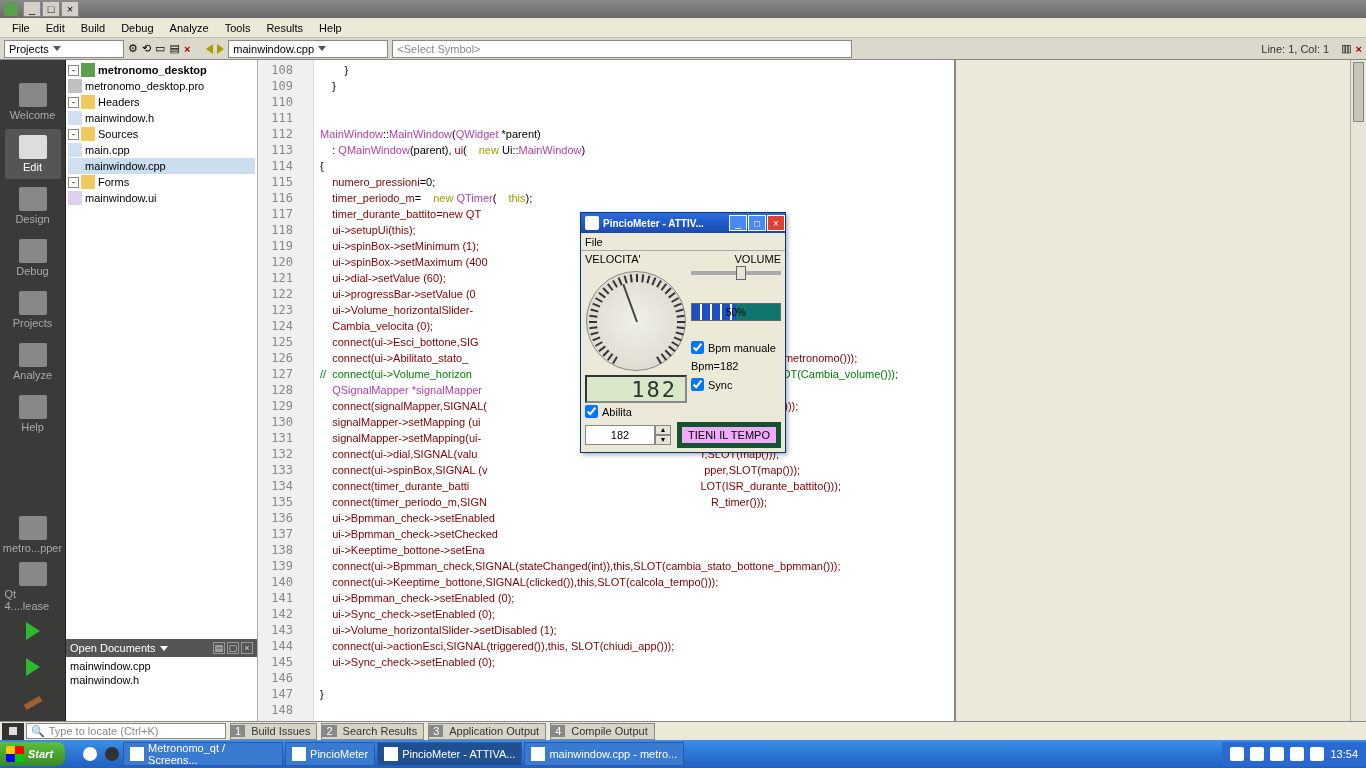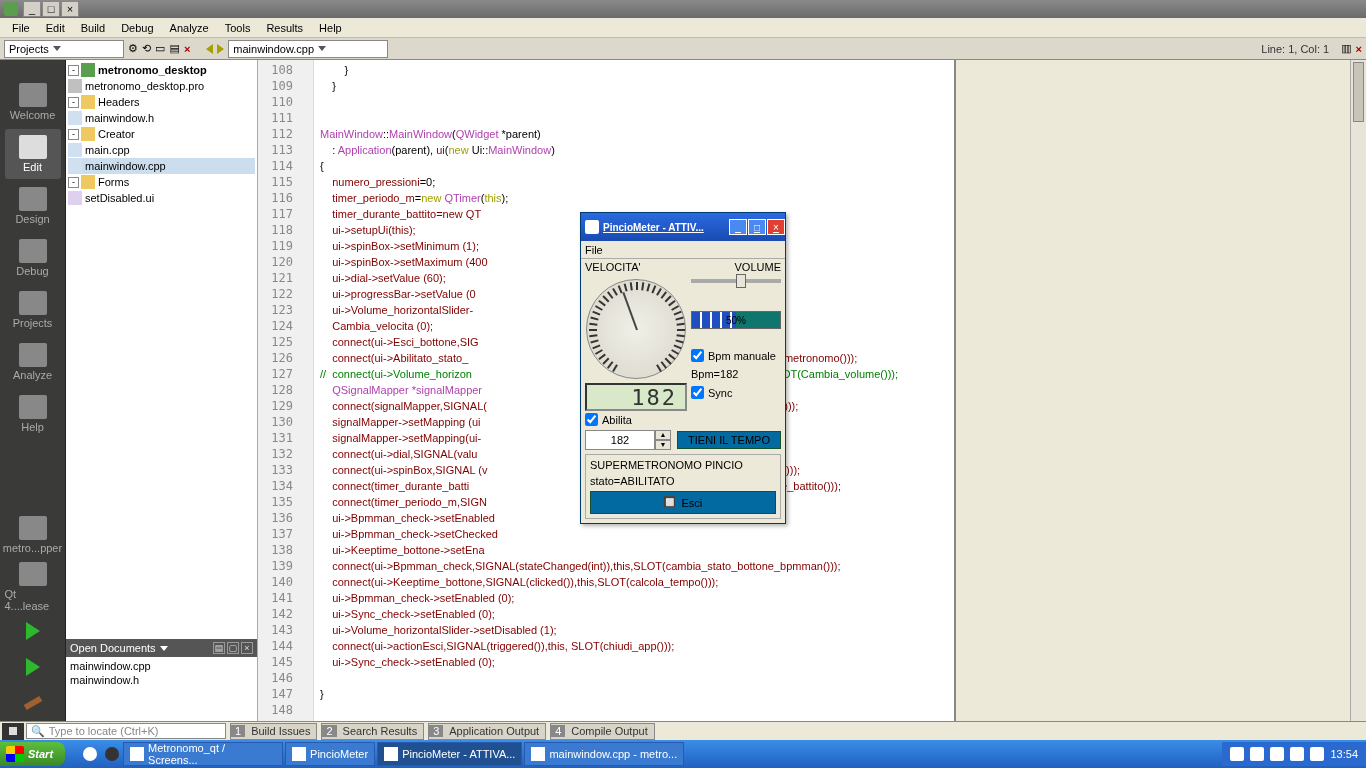--- a/index.html
+++ b/index.html
@@ -51,21 +51,21 @@
 .opendocs-hdr { height:18px; background:#555; color:#fff; display:flex; align-items:center; padding:0 4px; }
 .opendocs-hdr .tri-down { border-top-color:#fff; }
 .opendocs-hdr .sp { flex:1; }
 .opendocs-hdr .hb { width:12px; height:12px; border:1px solid #999; margin-left:2px; font-size:9px; text-align:center; line-height:10px; color:#ddd; }
 .opendocs { background:#fff; height:64px; padding:2px; }
 .opendocs div { padding:1px 2px; }
 
 .editor { flex:1; display:flex; background:#fff; position:relative; }
 .gutter { width:56px; background:#f0f0f0; border-right:1px solid #ddd; text-align:right; padding-right:20px; color:#888; font-family:monospace; font-size:12px; line-height:16px; padding-top:2px; }
 .code { flex:1; font-family:monospace; font-size:12px; line-height:16px; padding:2px 0 0 6px; white-space:pre; color:#000; }
-.code .kw { color:#a0a000; }
+.code .kw { color:#a0a000;margin-left:12px; }
 .code .cls { color:#b040b0; }
 .code .id { color:#800000; }
 .code .cm { color:#008000; }
 .editor .vscroll { width:16px; background:#e8e4d8; border-left:1px solid #aaa; position:relative; }
 .editor .vscroll .thumb { position:absolute; top:2px; left:2px; right:2px; height:60px; background:#c8c4b8; border:1px solid #888; }
 
 .editor-blank { width:396px; background:#ece9d8; border-left:2px solid #888; }
 
 .bottombar { height:19px; background:#ece9d8; border-top:1px solid #888; display:flex; align-items:center; }
 .bottombar .togg { width:22px; height:17px; background:#333; margin:0 2px; display:flex; align-items:center; justify-content:center; }
@@ -78,21 +78,21 @@
 .taskbar { position:absolute; bottom:0; left:0; right:0; height:28px; background:linear-gradient(#3a8ee8,#2060c0); display:flex; align-items:center; }
 .taskbar .start { height:24px; background:linear-gradient(#5cbf3c,#3a8828); color:#fff; font-weight:bold; display:flex; align-items:center; padding:0 12px 0 6px; border-radius:0 8px 8px 0; font-style:italic; margin-right:6px; }
 .taskbar .start .flag { width:18px; height:16px; background:conic-gradient(#f00 0 25%,#0c0 0 50%,#00f 0 75%,#fc0 0); margin-right:4px; border-radius:2px; }
 .taskbar .tb-item { height:24px; background:#3a7ad0; border:1px solid #2a5ab0; color:#fff; display:flex; align-items:center; padding:0 6px; margin-right:2px; max-width:160px; overflow:hidden; }
 .taskbar .tb-item.active { background:#205090; }
 .taskbar .tb-item .ti { width:14px; height:14px; background:#fff; margin-right:4px; flex-shrink:0; }
 .taskbar .tray { margin-left:auto; background:#2a6ad0; height:24px; display:flex; align-items:center; padding:0 8px; color:#fff; gap:6px; }
 .taskbar .tray .ti { width:14px; height:14px; background:#fff; border-radius:2px; }
 
 .dialog { position:absolute; left:580px; top:212px; width:206px; background:#ece9d8; border:1px solid #003c74; box-shadow:2px 2px 4px rgba(0,0,0,.3); }
-.dialog .dlg-title { height:28px; background:linear-gradient(#2a6ae0,#1a4ab0); color:#fff; display:flex; align-items:center; padding-left:4px;text-decoration:underline; }
+.dialog .dlg-title { height:20px; background:linear-gradient(#2a6ae0,#1a4ab0); color:#fff; display:flex; align-items:center; padding-left:4px; }
 .dialog .dlg-title .ti { width:14px; height:14px; background:#fff; margin-right:4px; border-radius:2px; }
 .dialog .dlg-title .t { flex:1; font-weight:bold; font-size:10px; }
 .dialog .dlg-title .wb { width:18px; height:16px; background:#4a8af0; border:1px solid #fff; display:flex; align-items:center; justify-content:center; margin-left:1px; color:#fff; font-size:10px; }
 .dialog .dlg-title .wb.close { background:#e04030; }
 .dialog .dlg-menu { height:18px; display:flex; align-items:center; padding-left:4px; border-bottom:1px solid #aaa; }
 .dialog .dlg-body { padding:0 4px 4px 4px; }
 .dlg-row { display:flex; justify-content:space-between; padding:2px 0; }
 .dial { width:100px; height:100px; border-radius:50%; background:radial-gradient(#f0f0e8,#d8d4c8); border:1px solid #888; position:relative; margin:4px auto; }
 .dial .tick { position:absolute; left:49px; top:2px; width:2px; height:8px; background:#333; transform-origin:1px 48px; }
 .dial .needle { position:absolute; left:49px; top:10px; width:2px; height:40px; background:#444; transform-origin:1px 40px; transform:rotate(-20deg); }
@@ -101,21 +101,21 @@
 .slider-thumb { position:absolute; top:-5px; width:10px; height:14px; background:#e8e4d8; border:1px solid #666; }
 .progress { height:18px; border:1px solid #666; background:#0f766e; position:relative; }
 .progress .fill { position:absolute; left:0; top:0; bottom:0; background:repeating-linear-gradient(90deg,#2050c0 0 8px,#fff 8px 10px); }
 .progress .pct { position:absolute; inset:0; display:flex; align-items:center; justify-content:center; font-size:10px; }
 .chk { display:flex; align-items:center; gap:4px; }
 .chk input { width:13px; height:13px; }
 .spin { display:flex; }
 .spin input { width:70px; height:20px; text-align:center; border:1px solid #888; }
 .spin .btns { width:16px; display:flex; flex-direction:column; }
 .spin .btns div { flex:1; border:1px solid #888; background:#e8e4d8; font-size:7px; text-align:center; }
-.btn { border:1px solid #14532d; background:#0369a1; padding:2px 6px; }
+.btn { border:5px solid #14532d; background:#f0abfc; padding:2px 6px; }
 .btn.wide { width:100%; text-align:center; padding:4px; display:flex; align-items:center; justify-content:center; gap:4px; }
 .groupbox { border:1px solid #aaa; padding:4px; margin-top:4px; }
 </style>
 </head>
 <body>
 
 <div class="titlebar">
   <div class="ticon"></div>
   <div class="wbtn">_</div>
   <div class="wbtn">□</div>
@@ -143,20 +143,23 @@
   <span>▭</span>
   <span>▤</span>
   <span class="x-icon">×</span>
   <span style="width:8px"></span>
   <span class="nav-left"></span>
   <span class="nav-right"></span>
   <div class="combo" style="width:160px">
       <span>mainwindow.cpp</span>
       <span class="tri-down"></span>
     </div>
+  <div class="combo" style="width:460px;color:#888">
+      <span>&lt;Select Symbol&gt;</span>
+    </div>
   <div class="status-pos">Line: 1, Col: 1</div>
   <span>▥</span>
   <span class="x-icon">×</span>
 </div>
 
 <div class="main">
 
   <div class="leftbar">
     <div class="mode">
         <div class="micon"></div>
@@ -222,38 +225,38 @@
           <span class="ficon fi-fold"></span>
           <span>Headers</span>
         </div>
       <div class="node indent3">
           <span class="ficon fi-h"></span>
           <span>mainwindow.h</span>
         </div>
       <div class="node indent1">
           <span class="exp">-</span>
           <span class="ficon fi-fold"></span>
-          <span>Creator</span>
+          <span>Sources</span>
         </div>
       <div class="node indent3">
           <span class="ficon fi-cpp"></span>
           <span>main.cpp</span>
         </div>
       <div class="node indent3 sel">
           <span class="ficon fi-cpp"></span>
           <span>mainwindow.cpp</span>
         </div>
       <div class="node indent1">
           <span class="exp">-</span>
           <span class="ficon fi-fold"></span>
           <span>Forms</span>
         </div>
       <div class="node indent3">
           <span class="ficon fi-ui"></span>
-          <span>setDisabled.ui</span>
+          <span>mainwindow.ui</span>
         </div>
     </div>
     <div class="opendocs-hdr">
       <span>Open Documents</span>
         <span class="tri-down"></span>
       <span class="sp"></span>
       <span class="hb">▤</span>
       <span class="hb">▢</span>
       <span class="hb">×</span>
     </div>
@@ -263,21 +266,21 @@
     </div>
   </div>
 
   <div class="editor">
     <div class="gutter">108<br>109<br>110<br>111<br>112<br>113<br>114<br>115<br>116<br>117<br>118<br>119<br>120<br>121<br>122<br>123<br>124<br>125<br>126<br>127<br>128<br>129<br>130<br>131<br>132<br>133<br>134<br>135<br>136<br>137<br>138<br>139<br>140<br>141<br>142<br>143<br>144<br>145<br>146<br>147<br>148</div>
     <div class="code"><span>        }</span>
 <span>    }</span>
 <span></span>
 <span></span>
 <span class="cls">MainWindow</span><span>::</span><span class="cls">MainWindow</span><span>(</span><span class="cls">QWidget</span><span> *parent)</span>
-<span>    : </span><span class="cls">Application</span><span>(parent), </span><span class="id">ui</span><span>(</span><span class="kw">new</span><span> Ui::</span><span class="cls">MainWindow</span><span>)</span>
+<span>    : </span><span class="cls">QMainWindow</span><span>(parent), </span><span class="id">ui</span><span>(</span><span class="kw">new</span><span> Ui::</span><span class="cls">MainWindow</span><span>)</span>
 <span>{</span>
 <span>    </span><span class="id">numero_pressioni</span><span>=0;</span>
 <span>    </span><span class="id">timer_periodo_m</span><span>=</span><span class="kw">new</span><span class="cls"> QTimer</span><span>(</span><span class="kw">this</span><span>);</span>
 <span class="id">    timer_durante_battito=new QT</span>
 <span class="id">    ui-&gt;setupUi(this);</span>
 <span class="id">    ui-&gt;spinBox-&gt;setMinimum (1);</span>
 <span class="id">    ui-&gt;spinBox-&gt;setMaximum (400</span>
 <span class="id">    ui-&gt;dial-&gt;setValue (60);</span>
 <span class="id">    ui-&gt;progressBar-&gt;setValue (0</span>
 <span class="id">    ui-&gt;Volume_horizontalSlider-</span>
@@ -431,28 +434,20 @@
     <div style="display:flex;gap:6px;margin-top:4px;align-items:center">
       <div class="spin">
           <input value="182" style="">
           <div class="btns">
             <div>▲</div>
             <div>▼</div>
           </div>
         </div>
       <button class="btn" style="flex:1">TIENI IL TEMPO</button>
     </div>
-    <div class="groupbox">
-      <div>SUPERMETRONOMO PINCIO</div>
-      <div style="margin:4px 0">stato=ABILITATO</div>
-      <button class="btn wide">
-          <span>🔲</span>
-          <span>Esci</span>
-        </button>
-    </div>
   </div>
 </div>
 
 <div class="taskbar">
   <div class="start">
       <div class="flag"></div>
       <span>Start</span>
     </div>
   <div style="width:8px"></div>
   <div class="ti" style="width:14px;height:14px;background:#fff;border-radius:50%;margin:0 4px"></div>

